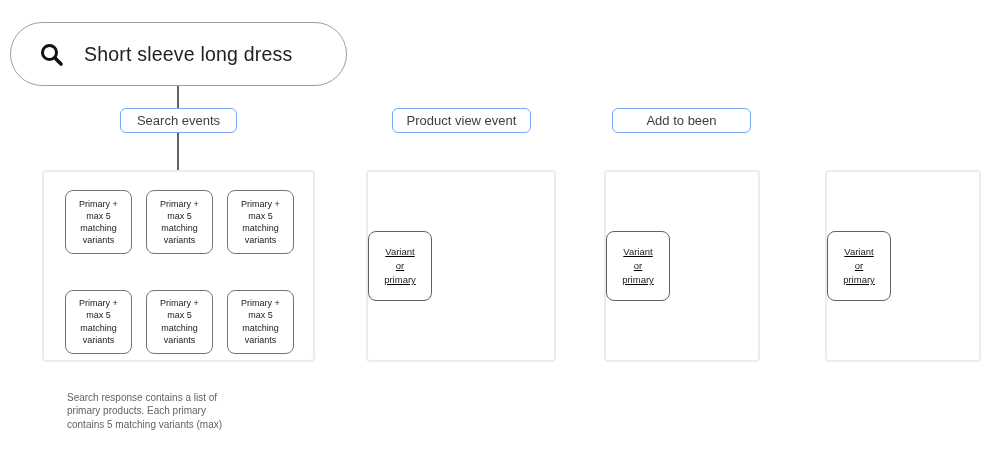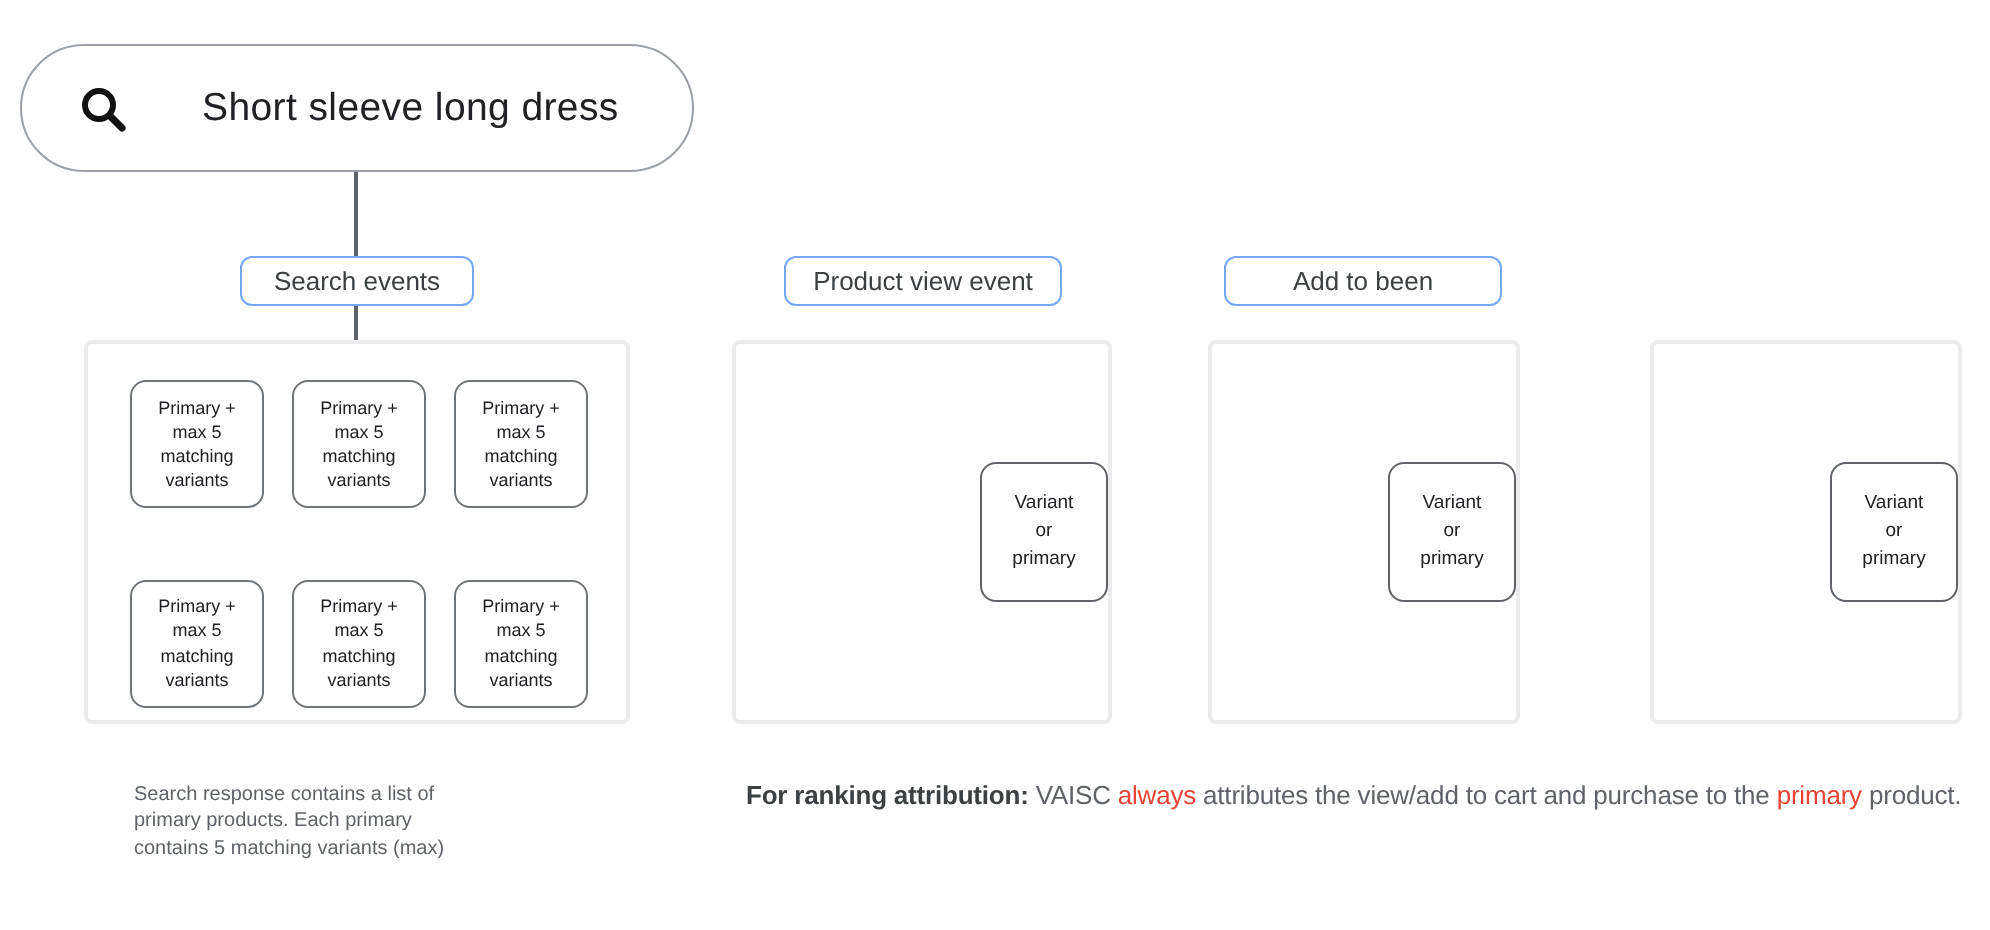--- a/index.html
+++ b/index.html
@@ -9,45 +9,45 @@
   *{margin:0;padding:0;box-sizing:border-box;}
   html,body{background:#fff;}
   body{font-family:"Liberation Sans","DejaVu Sans",sans-serif;}
   .canvas{
     position:relative;width:995px;height:465px;background:#ffffff;overflow:hidden;
   }
   
   .search-pill{
     position:absolute;left:10px;top:22px;width:337px;height:64px;
     border:1.5px solid #9aa0a6;border-radius:32px;background:#fff;
-    display:flex;align-items:center;gap:36px;padding-left:27px;z-index:2;
+    display:flex;align-items:center;gap:19px;padding-left:27px;z-index:2;
   }
   .search-pill .query{font-size:19.5px;color:#202124;letter-spacing:.2px;}
   .mag{display:flex;align-items:center;}
   
   .connector{
     position:absolute;left:177px;top:86px;width:1.5px;height:84px;background:#5f6368;z-index:0;
   }
   
   .event-label{
-    position:absolute;top:128px;height:25px;background:#fff;
+    position:absolute;top:108px;height:25px;background:#fff;
     border:1.5px solid var(--accent-blue);border-radius:6px;
     display:flex;align-items:center;justify-content:center;
     font-size:13px;color:#3c4043;z-index:1;
   }
   
   .container{
     position:absolute;top:170px;height:192px;background:#fff;
     border:2.5px solid #ececec;border-radius:4px;z-index:1;
   }
   .search-grid{
     display:grid;grid-template-columns:repeat(3,67px);
     column-gap:14px;row-gap:29px;padding:18px 0 0 21px;
   }
-  .center-box{display:flex;align-items:center;justify-content:flex-end;}
+  .center-box{display:flex;align-items:center;justify-content:flex-start;text-decoration:underline;}
   .pbox{
     width:67px;height:64px;border:1.2px solid #70757a;border-radius:8px;background:#fff;
     display:flex;align-items:center;justify-content:center;text-align:center;
     font-size:9px;line-height:1.35;color:#202124;white-space:pre-line;
   }
   .vbox{
     width:64px;height:70px;border:1.2px solid #5f6368;border-radius:8px;background:#fff;
     display:flex;align-items:center;justify-content:center;text-align:center;
     font-size:9.5px;line-height:1.45;color:#202124;white-space:pre-line;
   }
@@ -125,16 +125,15 @@
     <div class="vbox">Variant
 or
 primary</div>
   </div>
 
   <div class="caption-left">Search response contains a list of
 primary products. Each primary
 contains 5 matching variants (max)</div>
 
   <div class="caption-right">
-    <div class="rich-line"><span class="bold">For ranking attribution:</span><span> VAISC </span><span class="red">always</span><span> attributes the view/add to cart and purchase to the </span><span class="red">primary</span><span> product.</span></div>
   </div>
 
 </div>
 
 </body></html>

